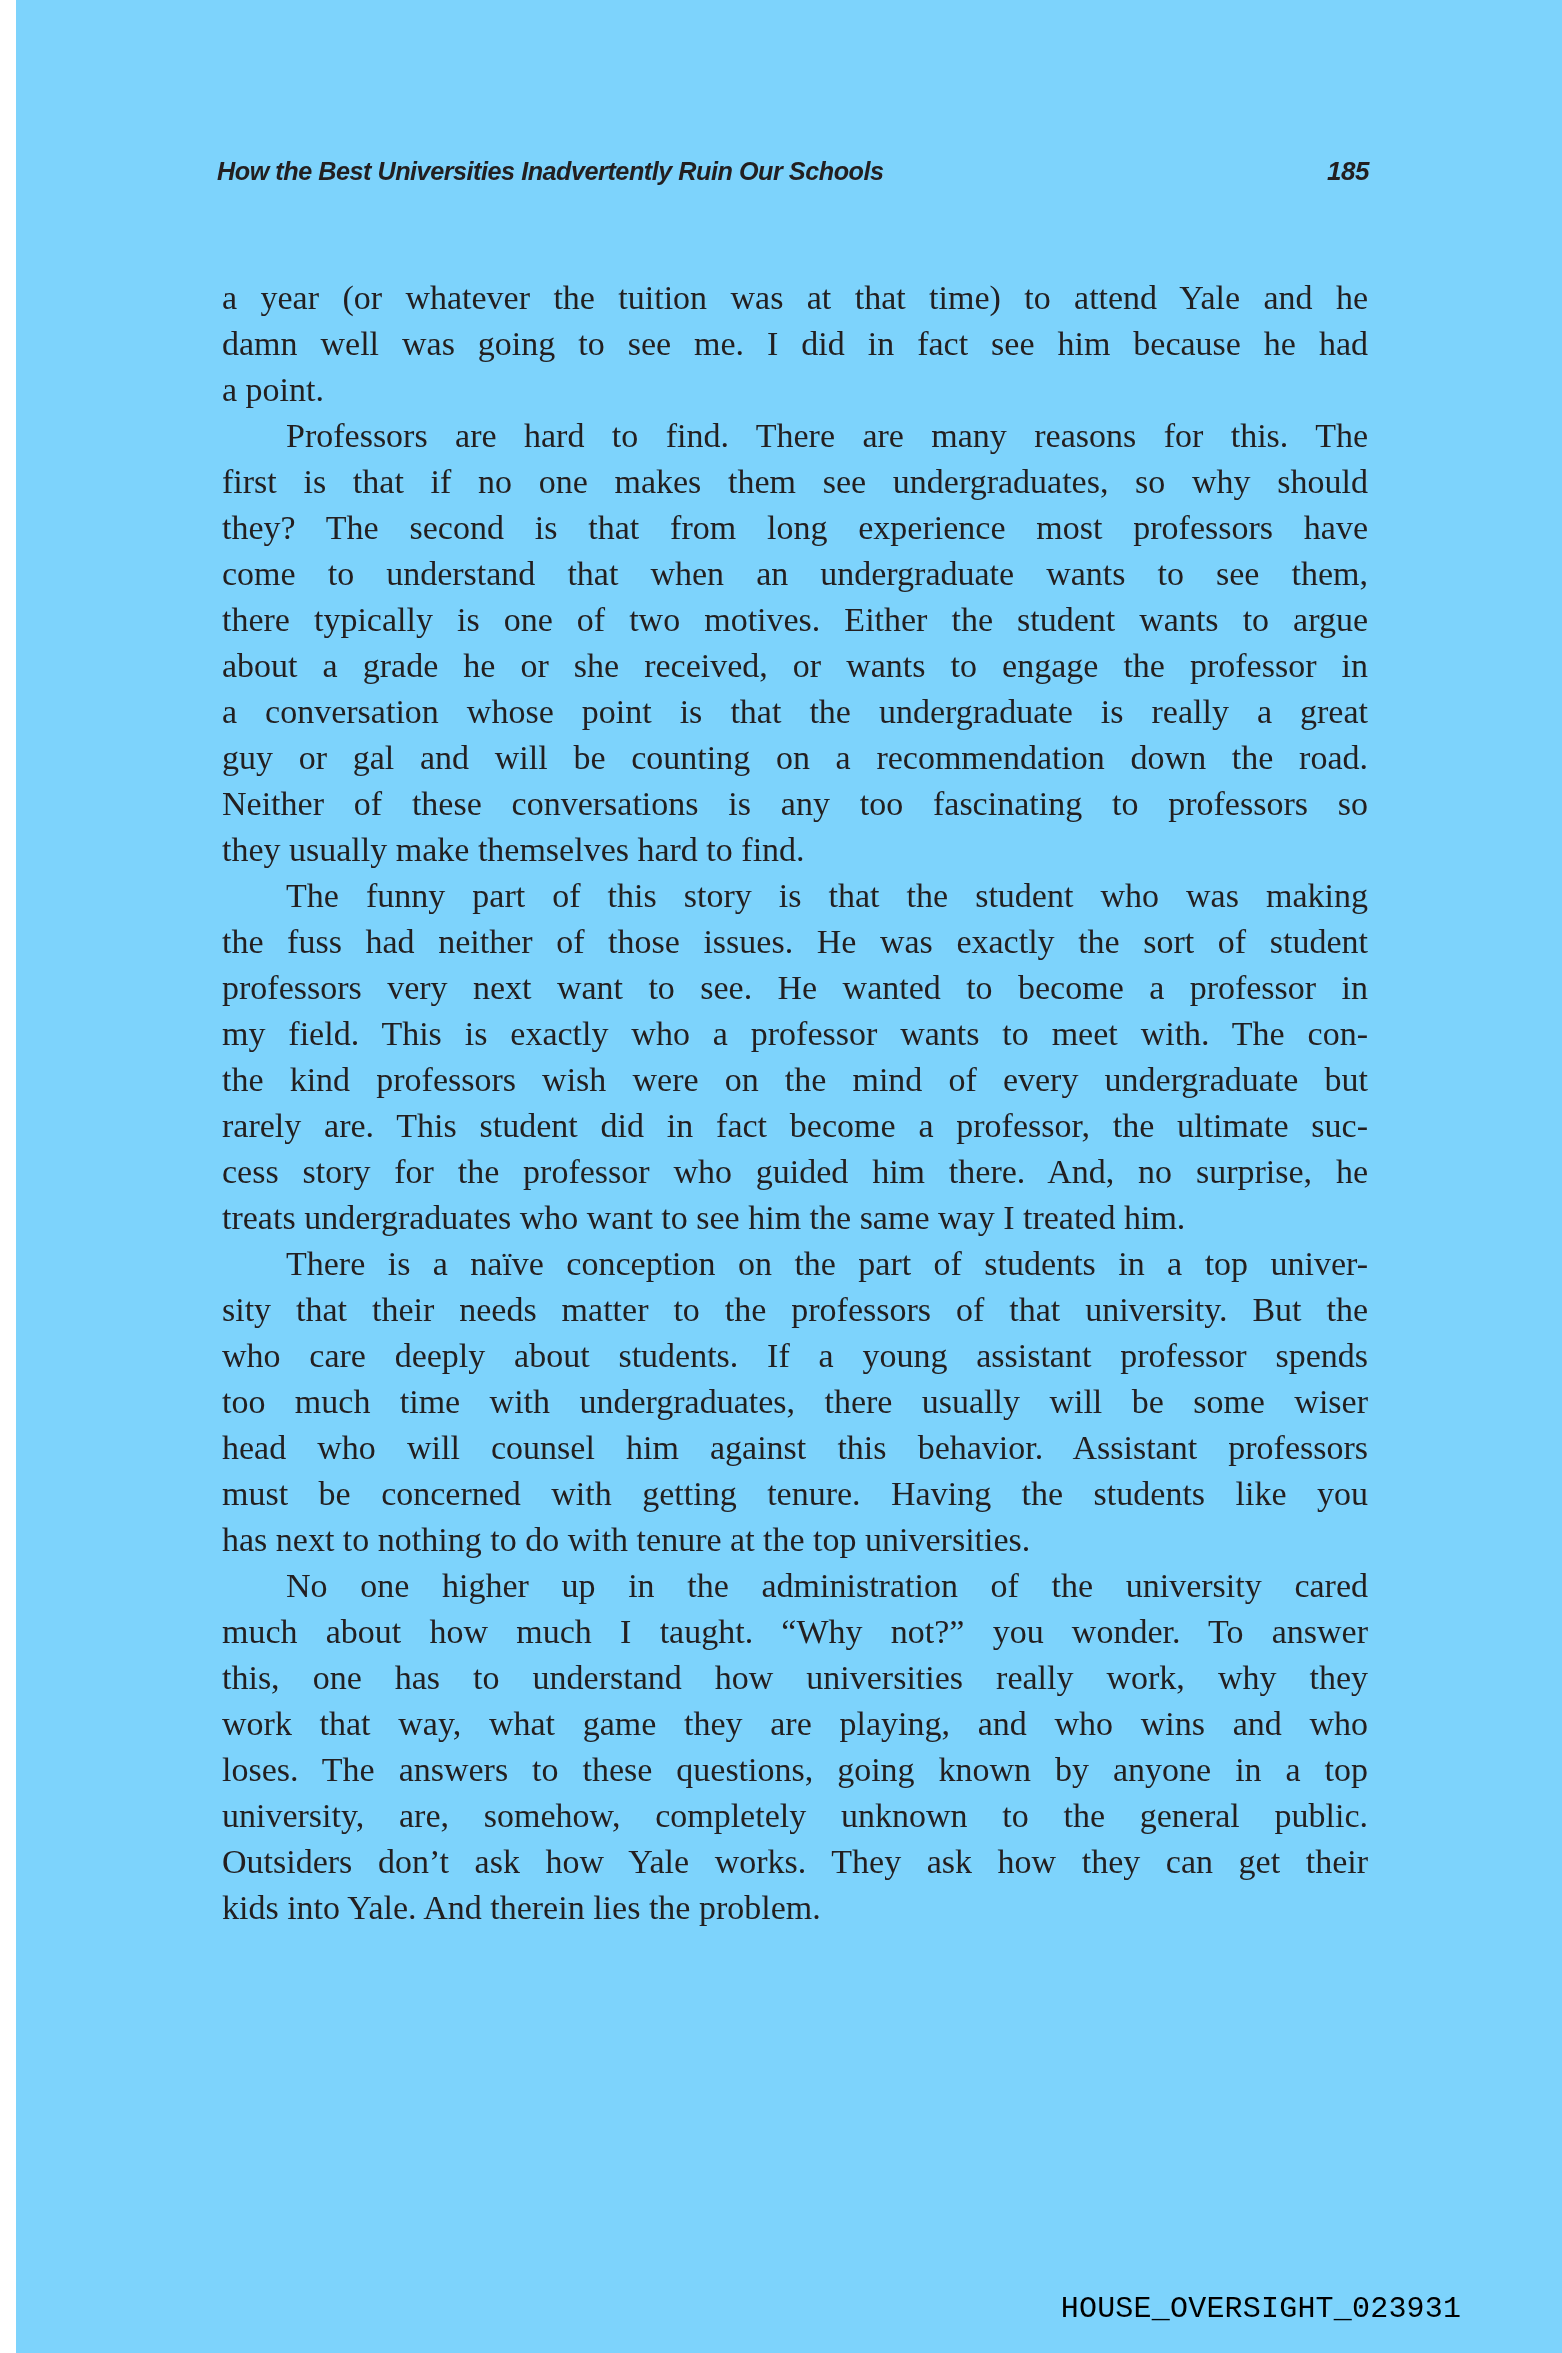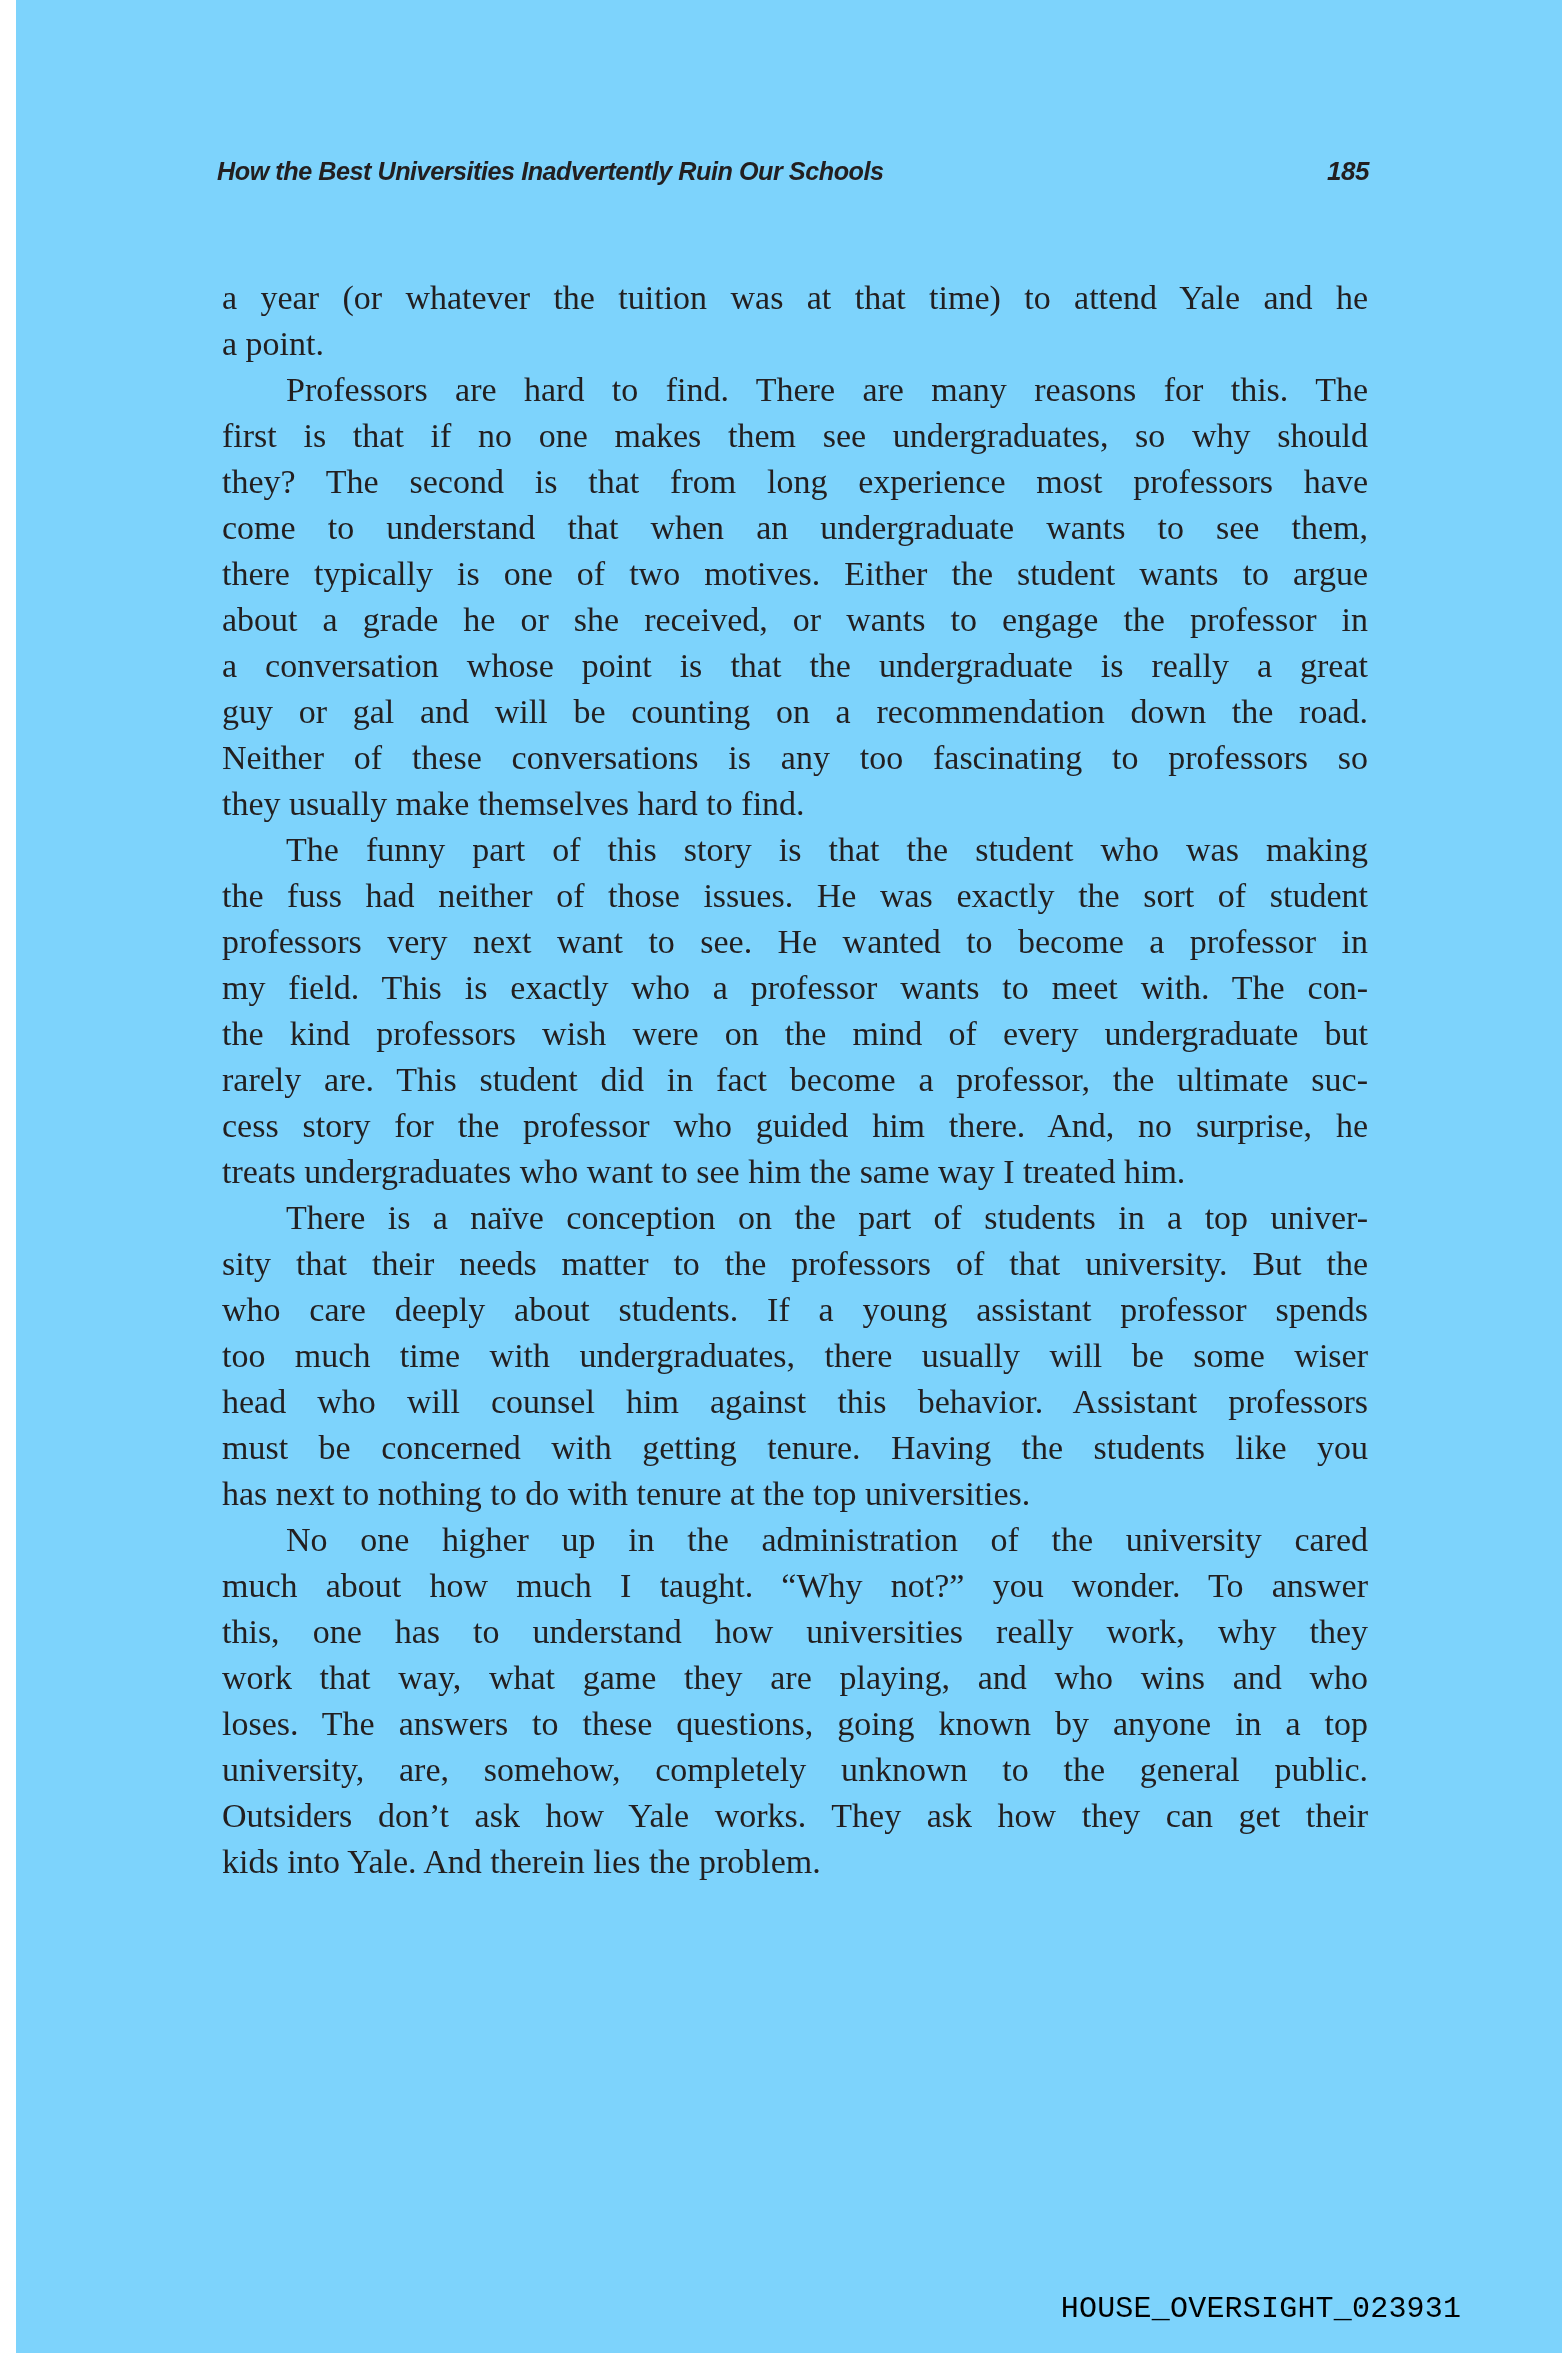--- a/index.html
+++ b/index.html
@@ -92,20 +92,21 @@
 <div class="page">
 
   <div class="running-head">
     <span class="title">How the Best Universities Inadvertently Ruin Our Schools</span>
     <span class="folio">185</span>
   </div>
 
   <div class="body-text" id="body-text">
       <div class="paragraph">
         <span class="line">a year (or whatever the tuition was at that time) to attend Yale and he</span>
+        <span class="line">damn well was going to see me. I did in fact see him because he had</span>
         <span class="line last">a point.</span>
       </div>
       <div class="paragraph">
         <span class="line indent">Professors are hard to find. There are many reasons for this. The</span>
         <span class="line">first is that if no one makes them see undergraduates, so why should</span>
         <span class="line">they? The second is that from long experience most professors have</span>
         <span class="line">come to understand that when an undergraduate wants to see them,</span>
         <span class="line">there typically is one of two motives. Either the student wants to argue</span>
         <span class="line">about a grade he or she received, or wants to engage the professor in</span>
         <span class="line">a conversation whose point is that the undergraduate is really a great</span>

